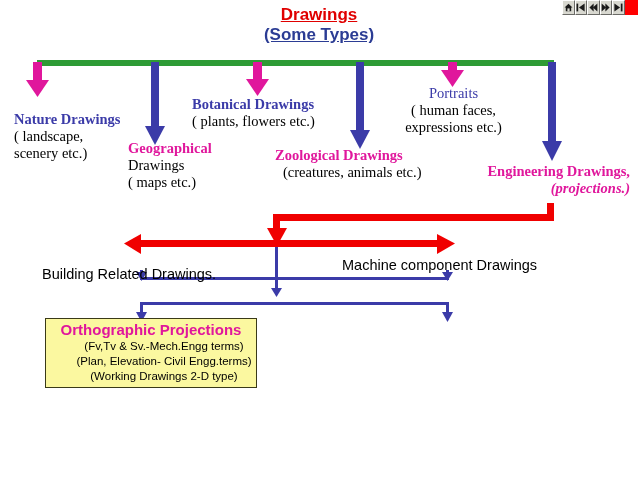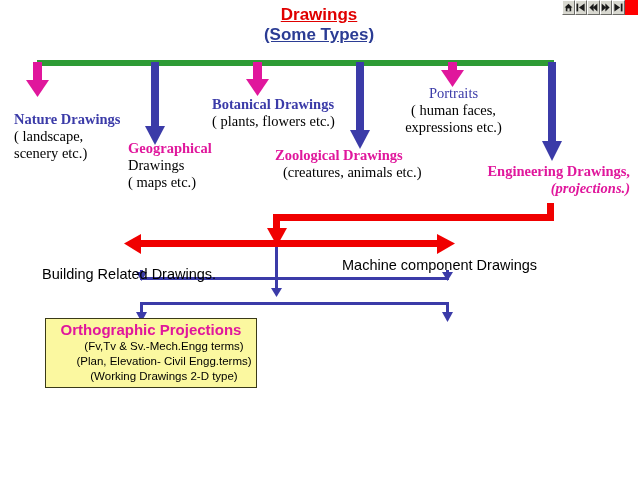--- a/index.html
+++ b/index.html
@@ -269,21 +269,21 @@
     <div class="blk">( landscape,</div>
     <div class="blk">scenery etc.)</div>
   </div>
 
   <div class="node" style="left:128px; top:140px;">
     <div class="hd-mag">Geographical</div>
     <div class="blk">Drawings</div>
     <div class="blk">( maps etc.)</div>
   </div>
 
-  <div class="node" style="left:192px; top:96px;margin-left:20px;">
+  <div class="node" style="left:192px; top:96px;">
     <div class="hd-blue">Botanical Drawings</div>
     <div class="blk">( plants, flowers etc.)</div>
   </div>
 
   <div class="node" style="left:275px; top:147px;">
     <div class="hd-mag">Zoological Drawings</div>
     <div class="blk" style="margin-left:8px;">(creatures, animals etc.)</div>
   </div>
 
   <div class="node" style="left:396px; top:85px; text-align:center; width:115px;">

